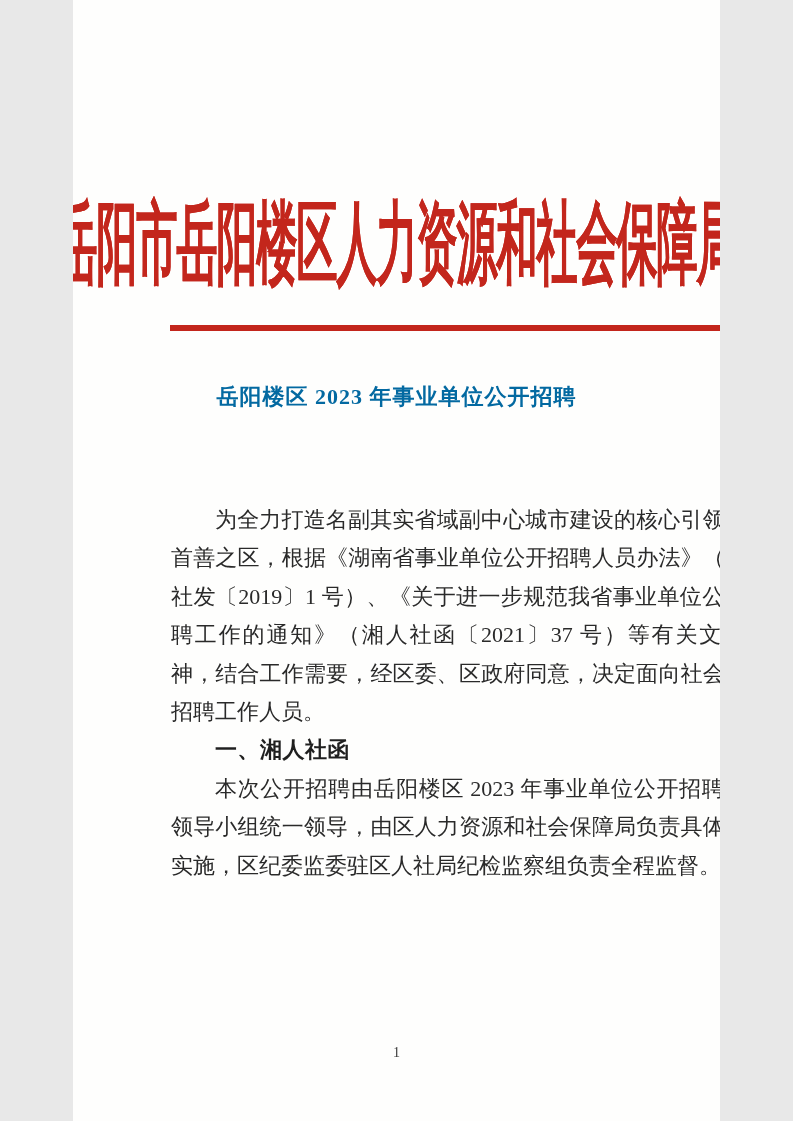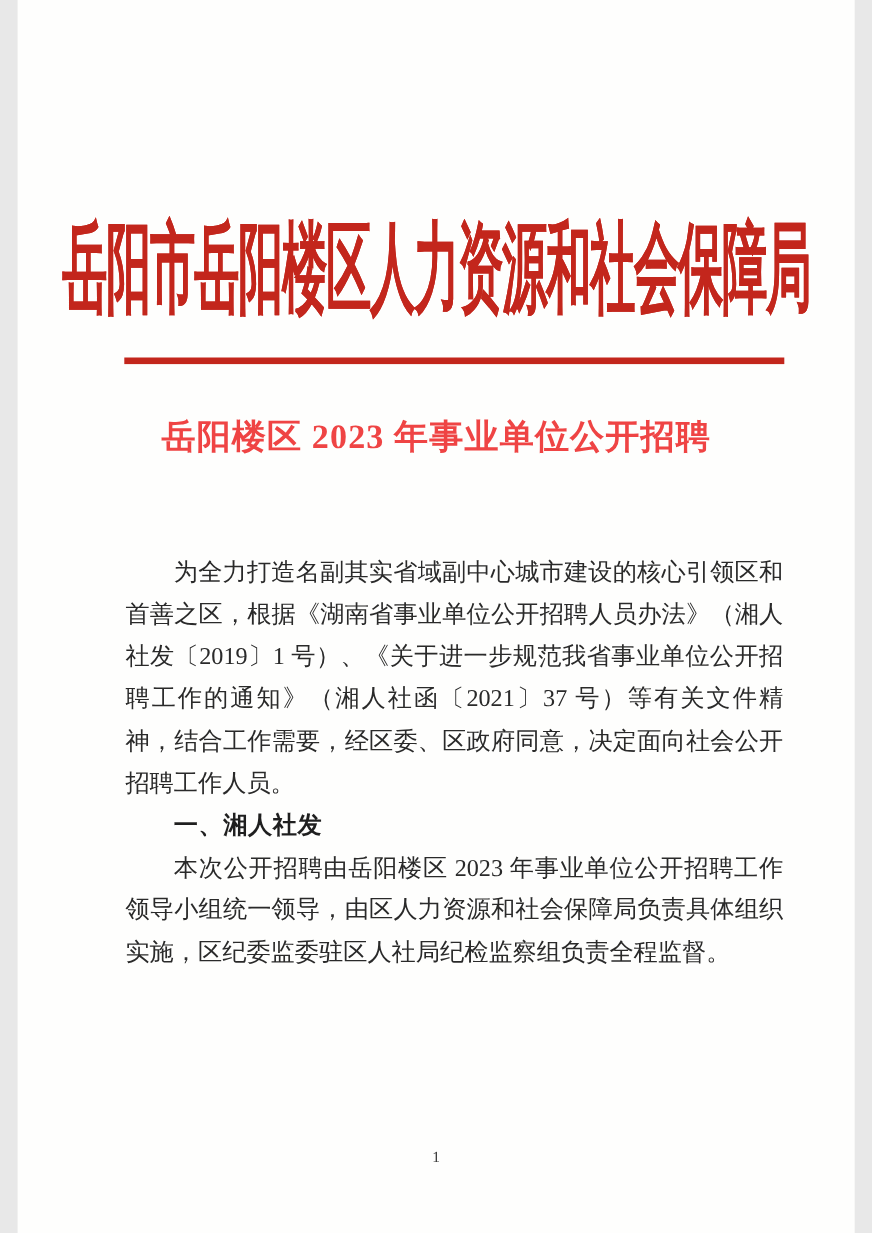--- a/index.html
+++ b/index.html
@@ -1,20 +1,20 @@
 <!DOCTYPE html>
 <html style="--accent: #c3261c;"><head>
 <meta charset="utf-8">
 <style>
   :root { --accent: #c3261c; }
   * { box-sizing: border-box; }
   html, body { margin: 0; padding: 0; background: #e8e8e8; }
   .page {
     position: relative;
-    width: 761px;
+    width: 647px;
     height: 1121px;
     margin: 0 auto;
     background: #fefefd;
     overflow: hidden;
     font-family: "Liberation Serif", "DejaVu Serif", serif;
     color: #262626;
     text-decoration: underline;
   }
   
   .letterhead {
@@ -47,24 +47,24 @@
     height: 6px;
     background: var(--accent, #c3261c);
   }
   
   .doc-title {
     position: absolute;
     top: 377px;
     left: 0;
     width: 100%;
     text-align: center;
-    font-size: 31px;
+    font-size: 22px;
     font-weight: bold;
     line-height: 40px;
-    color: #ef4444;
+    color: #0369a1;
     letter-spacing: 1px;
   }
   
   .doc-body {
     position: absolute;
     top: 501px;
     left: 98px;
     width: 598px;
     font-size: 22px;
     line-height: 38.4px;
@@ -103,19 +103,19 @@
   </div>
 
   <div class="red-rule"></div>
 
   <div class="doc-title">
     <div>岳阳楼区 2023 年事业单位公开招聘</div>
   </div>
 
   <div class="doc-body">
     <p class="para">为全力打造名副其实省域副中心城市建设的核心引领区和首善之区，根据《湖南省事业单位公开招聘人员办法》（湘人社发〔2019〕1 号）、《关于进一步规范我省事业单位公开招聘工作的通知》（湘人社函〔2021〕37 号）等有关文件精神，结合工作需要，经区委、区政府同意，决定面向社会公开招聘工作人员。</p>
-    <p class="heading">一、湘人社发</p>
+    <p class="heading">一、湘人社函</p>
     <p class="para">本次公开招聘由岳阳楼区 2023 年事业单位公开招聘工作领导小组统一领导，由区人力资源和社会保障局负责具体组织实施，区纪委监委驻区人社局纪检监察组负责全程监督。</p>
   </div>
 
   <div class="page-footer">1</div>
 
 </div>
 
 </body></html>

